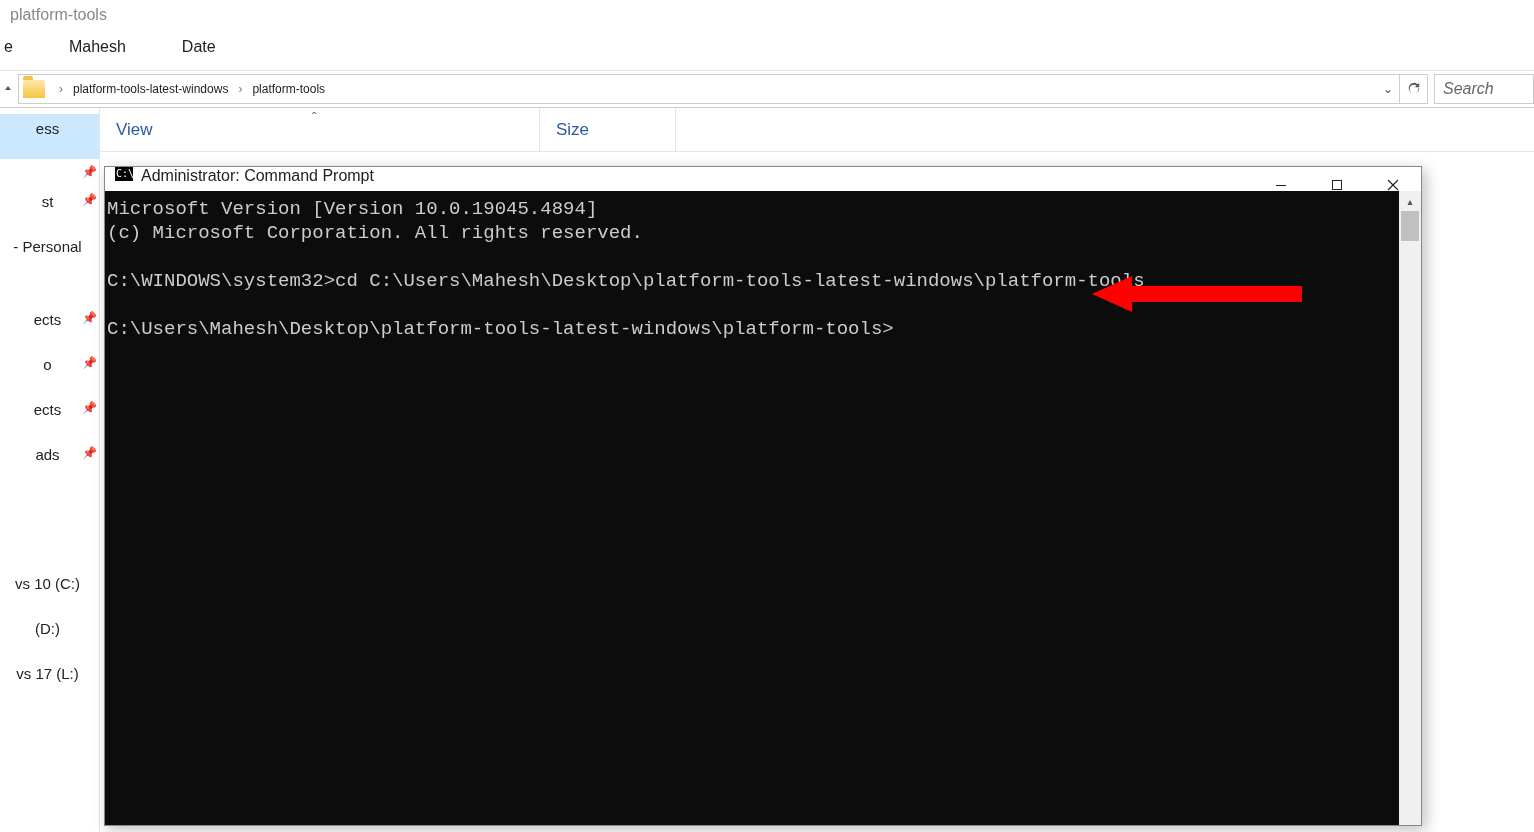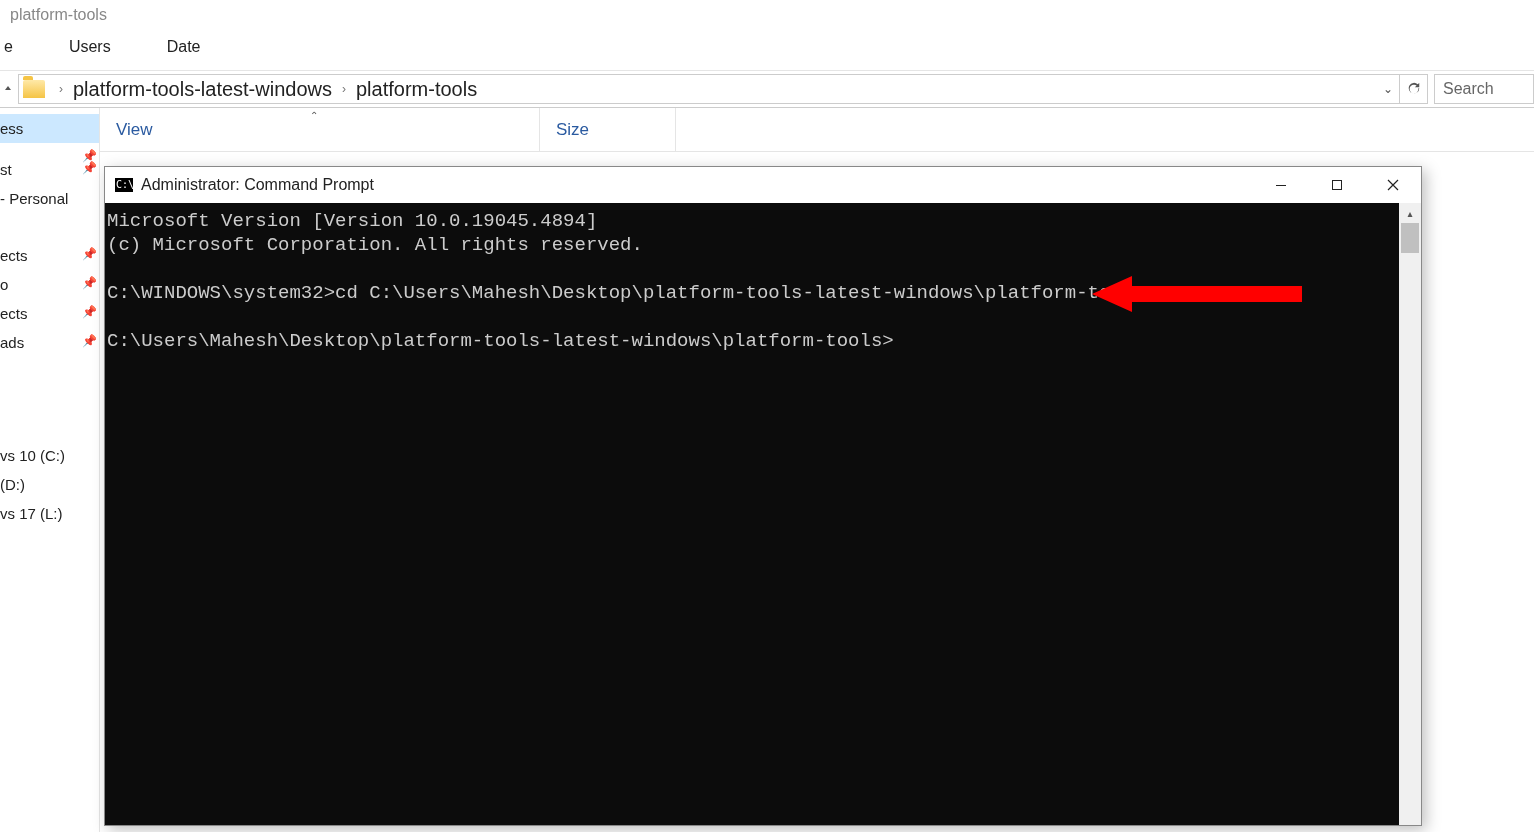--- a/index.html
+++ b/index.html
@@ -8,46 +8,46 @@
   
   .explorer-title { padding: 6px 10px; font-size: 16px; color: #888; }
   .ribbon-tabs { padding: 4px 0 10px 0; display: flex; gap: 48px; font-size: 16px; color: #222; }
   .ribbon-tabs span { padding: 4px 4px; cursor: default; }
 
   .addr-row { display: flex; align-items: stretch; border-top: 1px solid #e5e5e5; border-bottom: 1px solid #ccc; height: 38px; }
   .addr-btn { width: 15px; display: flex; align-items: center; justify-content: center; color: #555; }
   .addr-bar { flex: 1; border: 1px solid #ccc; display: flex; align-items: center; margin: 3px 0 3px 3px; background: #fff; }
   .folder-icon { width: 22px; height: 18px; background: linear-gradient(#ffe9a8,#f5c445); border-radius: 2px 2px 0 0; position: relative; margin: 0 8px 0 4px; }
   .folder-icon::before { content:""; position:absolute; top:-4px; left:0; width:10px; height:4px; background:#f5c445; border-radius:2px 2px 0 0; }
-  .crumb { font-size: 20px; color: #222; padding: 0 4px; }
+  .crumb { font-size: 12px; color: #222; padding: 0 4px; }
   .crumb-sep { color: #777; padding: 0 6px; font-size: 12px; }
   .addr-right { display:flex; align-items:center; gap:4px; padding:0 6px; color:#555; }
   .addr-right .chev { font-size:12px; }
   .refresh-box { width:28px; display:flex; align-items:center; justify-content:center; border:1px solid #ccc; margin:3px 0; border-left:none; }
-  .search-box { width: 100px; border:1px solid #ccc; margin:3px 0 3px 6px; display:flex; align-items:center; padding:12px 8px; color:#666; font-size:16px; }
+  .search-box { width: 100px; border:1px solid #ccc; margin:3px 0 3px 6px; display:flex; align-items:center; padding:12px 8px; color:#666; font-size:16px;font-style:italic; }
 
   .content-row { display:flex; height: calc(832px - 28px - 38px - 38px); }
   .sidebar { width: 100px; border-right:1px solid #e5e5e5; padding-top:6px; font-size:15px; color:#222; }
-  .side-item { padding:6px 4px 6px 0; text-align:left; position:relative; white-space:nowrap; }
+  .side-item { padding:6px 4px 22px 0; text-align:center; position:relative; white-space:nowrap; }
   .side-item.sel { background:#cce8ff; }
   .pin { position:absolute; right:2px; top:6px; color:#555; font-size:12px; }
   .side-gap { height:28px; }
 
   .main-area { flex:1; position:relative; }
   .col-headers { display:flex; height:44px; align-items:center; border-bottom:1px solid #e5e5e5; color:#2a5aa0; font-size:17px; }
   .col { padding:0 16px; border-right:1px solid #e5e5e5; height:100%; display:flex; align-items:center; position:relative; }
   .col.name { width:440px; }
   .col.date { width:240px; }
   .col.type { width:196px; }
   .col.size { width:136px;text-align:right; }
   .sort-caret { position:absolute; left:210px; top:2px; font-size:10px; color:#555; }
 
   
   .cmd-window { position:absolute; left:104px; top:166px; width:1318px; height:660px; border:1px solid #888; box-shadow: 4px 4px 14px rgba(0,0,0,0.25); background:#fff; display:flex; flex-direction:column; }
-  .cmd-title { height:36px; display:flex; align-items:center; background:#fff; }
+  .cmd-title { height:24px; display:flex; background:#fff; }
   .cmd-icon { width:18px; height:14px; background:#000; margin:0 8px 0 10px; position:relative; }
   .cmd-icon::after { content:"C:\\"; color:#fff; font:10px/14px Consolas,monospace; position:absolute; left:1px; top:0; }
   .cmd-title-text { font-size:16px; color:#222; flex:1; }
   .win-controls { display:flex; }
   .win-btn { width:56px; height:36px; display:flex; align-items:center; justify-content:center; color:#222; }
 
   .cmd-body-wrap { flex:1; display:flex; background:#0c0c0c; }
   .cmd-body { flex:1; padding:6px 0 0 2px; color:#ccc; font: 19px/24px Consolas, "Courier New", monospace; white-space:pre; overflow:hidden; position:relative; }
   .cmd-scroll { width:22px; background:#f0f0f0; position:relative; }
   .scroll-up, .scroll-down { height:20px; display:flex; align-items:center; justify-content:center; color:#555; font-size:10px; }
@@ -56,21 +56,21 @@
   
   .arrow { position:absolute; left:1092px; top:272px; pointer-events:none; }
 </style>
 </head>
 <body>
 
 <div class="explorer-title">platform-tools</div>
 
 <div class="ribbon-tabs">
   <span>e</span>
-  <span>Users</span>
+  <span>Mahesh</span>
   <span>Date</span>
 </div>
 
 <div class="addr-row">
   <div class="addr-btn">
     <svg width="10" height="10" viewBox="0 0 10 10">
         <path d="M5 2 L8 6 L2 6 Z" fill="#555"></path>
       </svg>
   </div>
   <div class="addr-bar">

